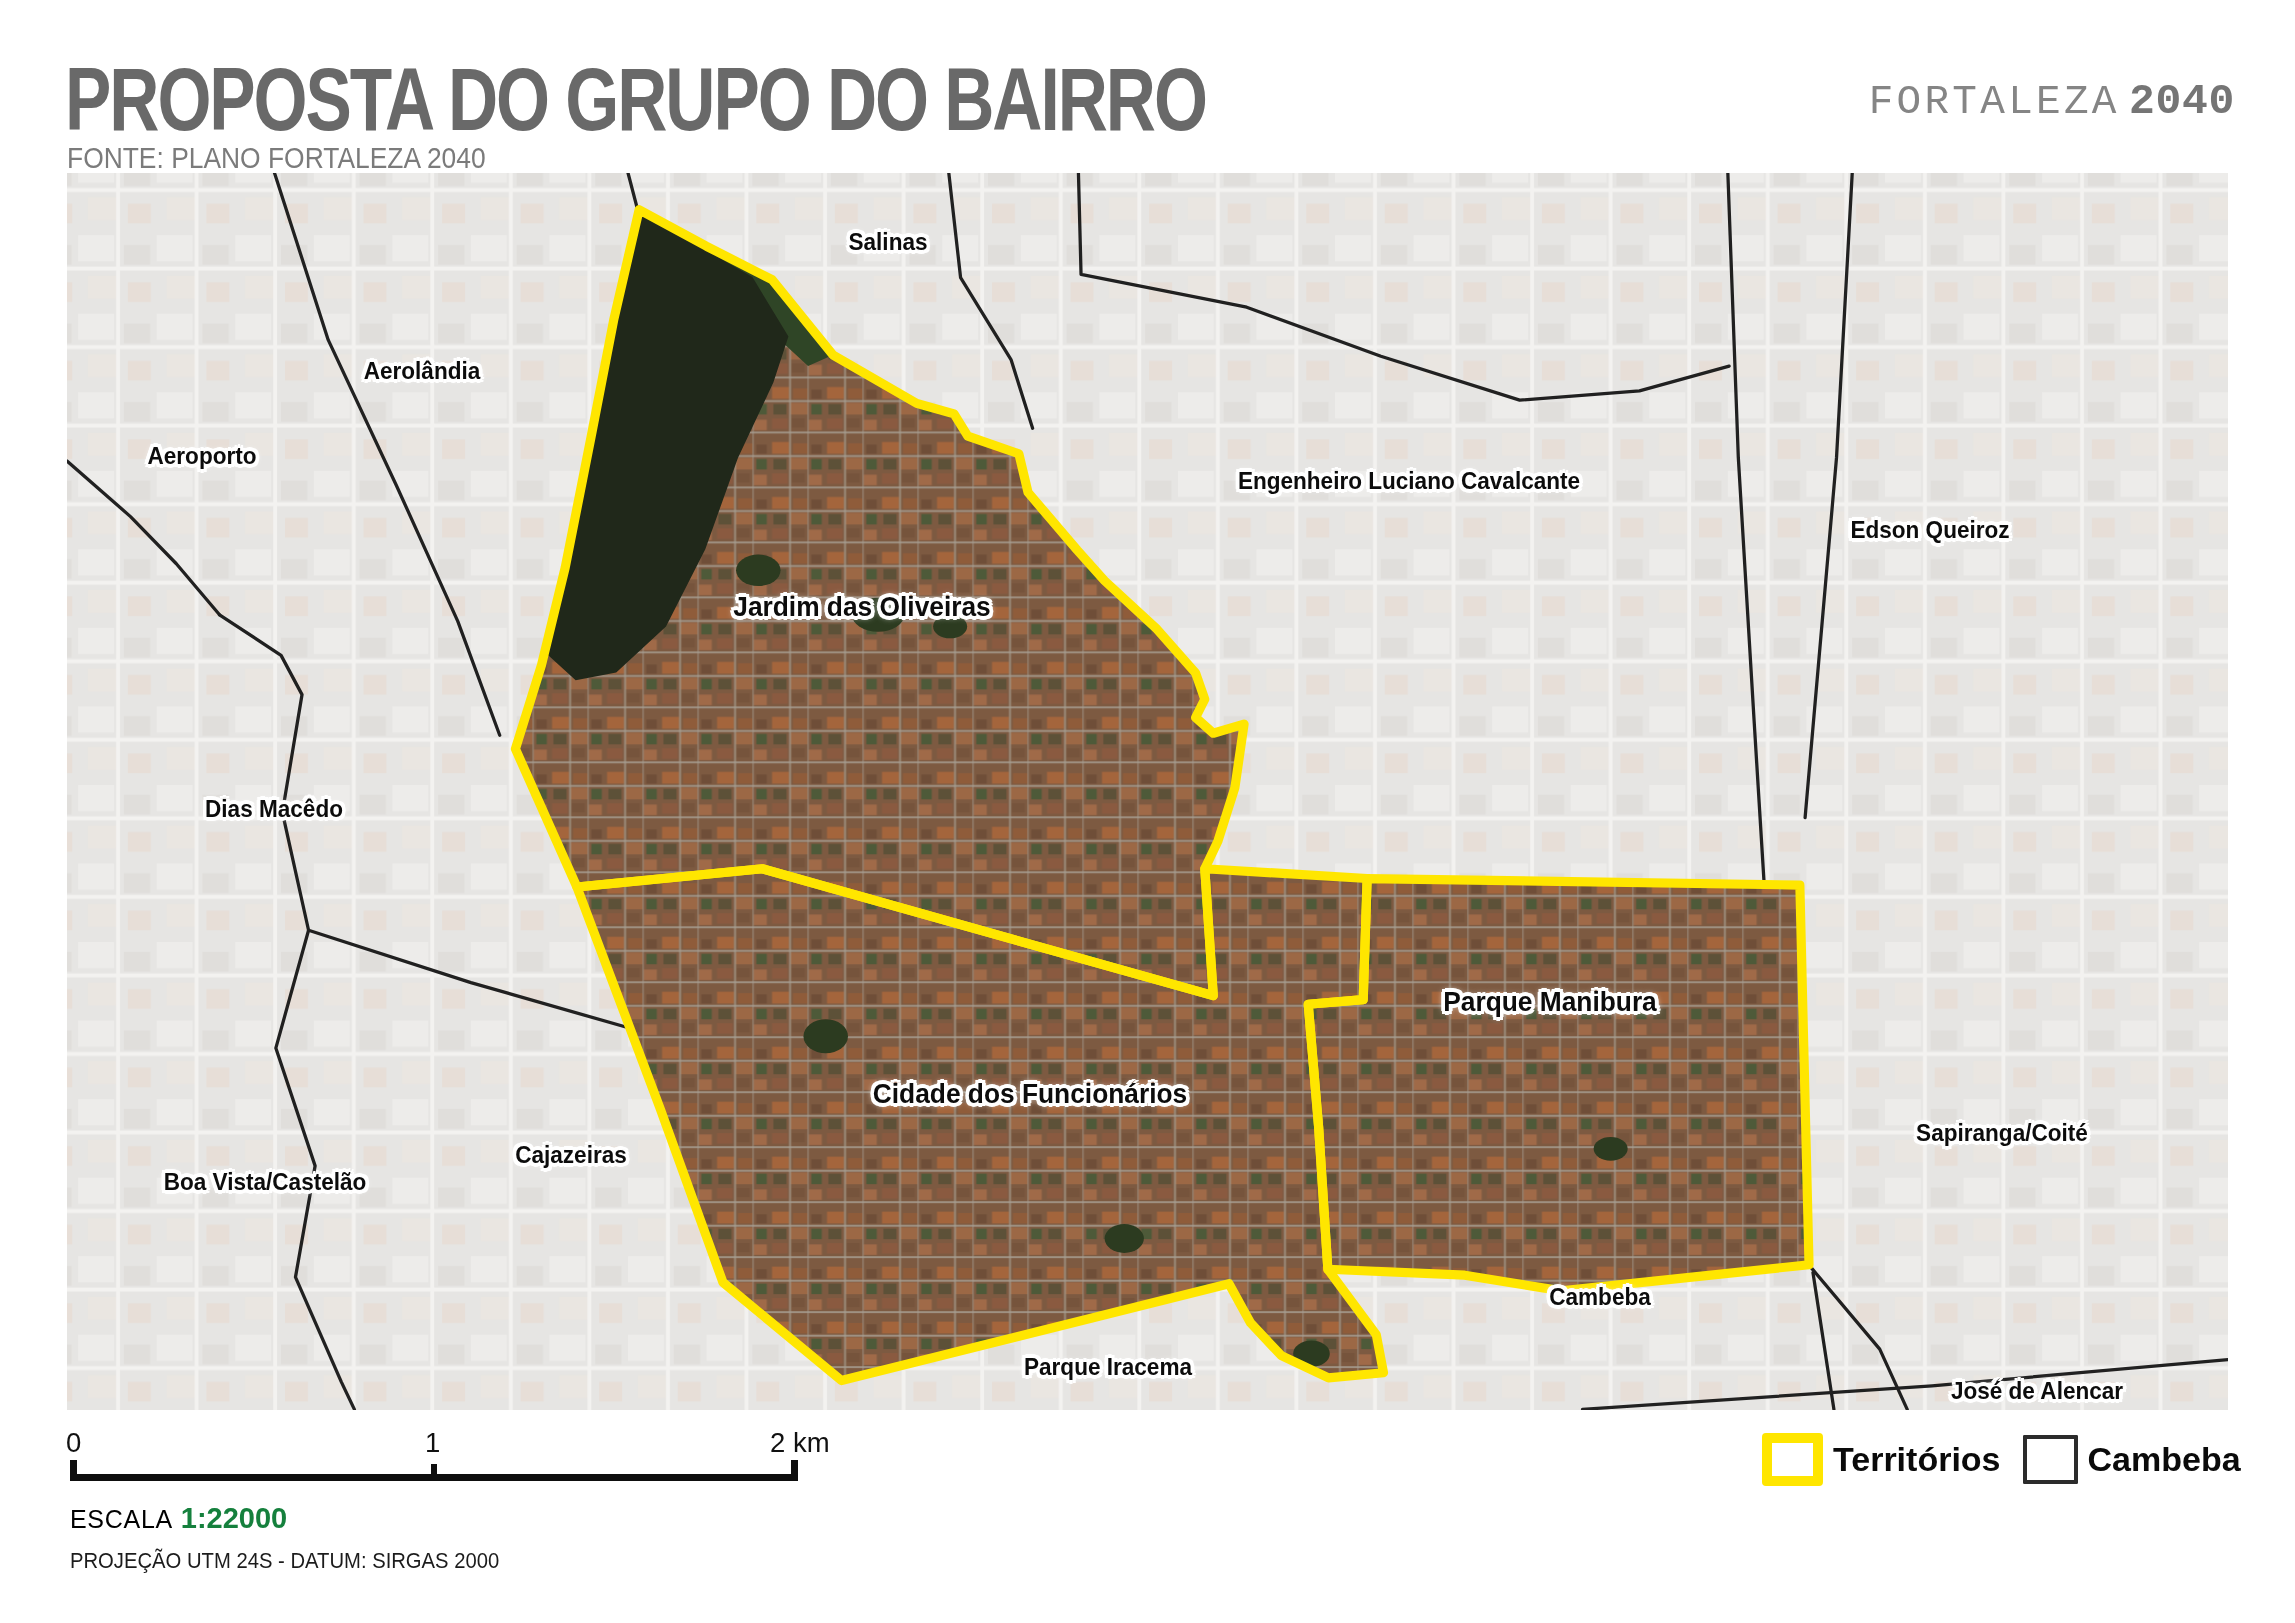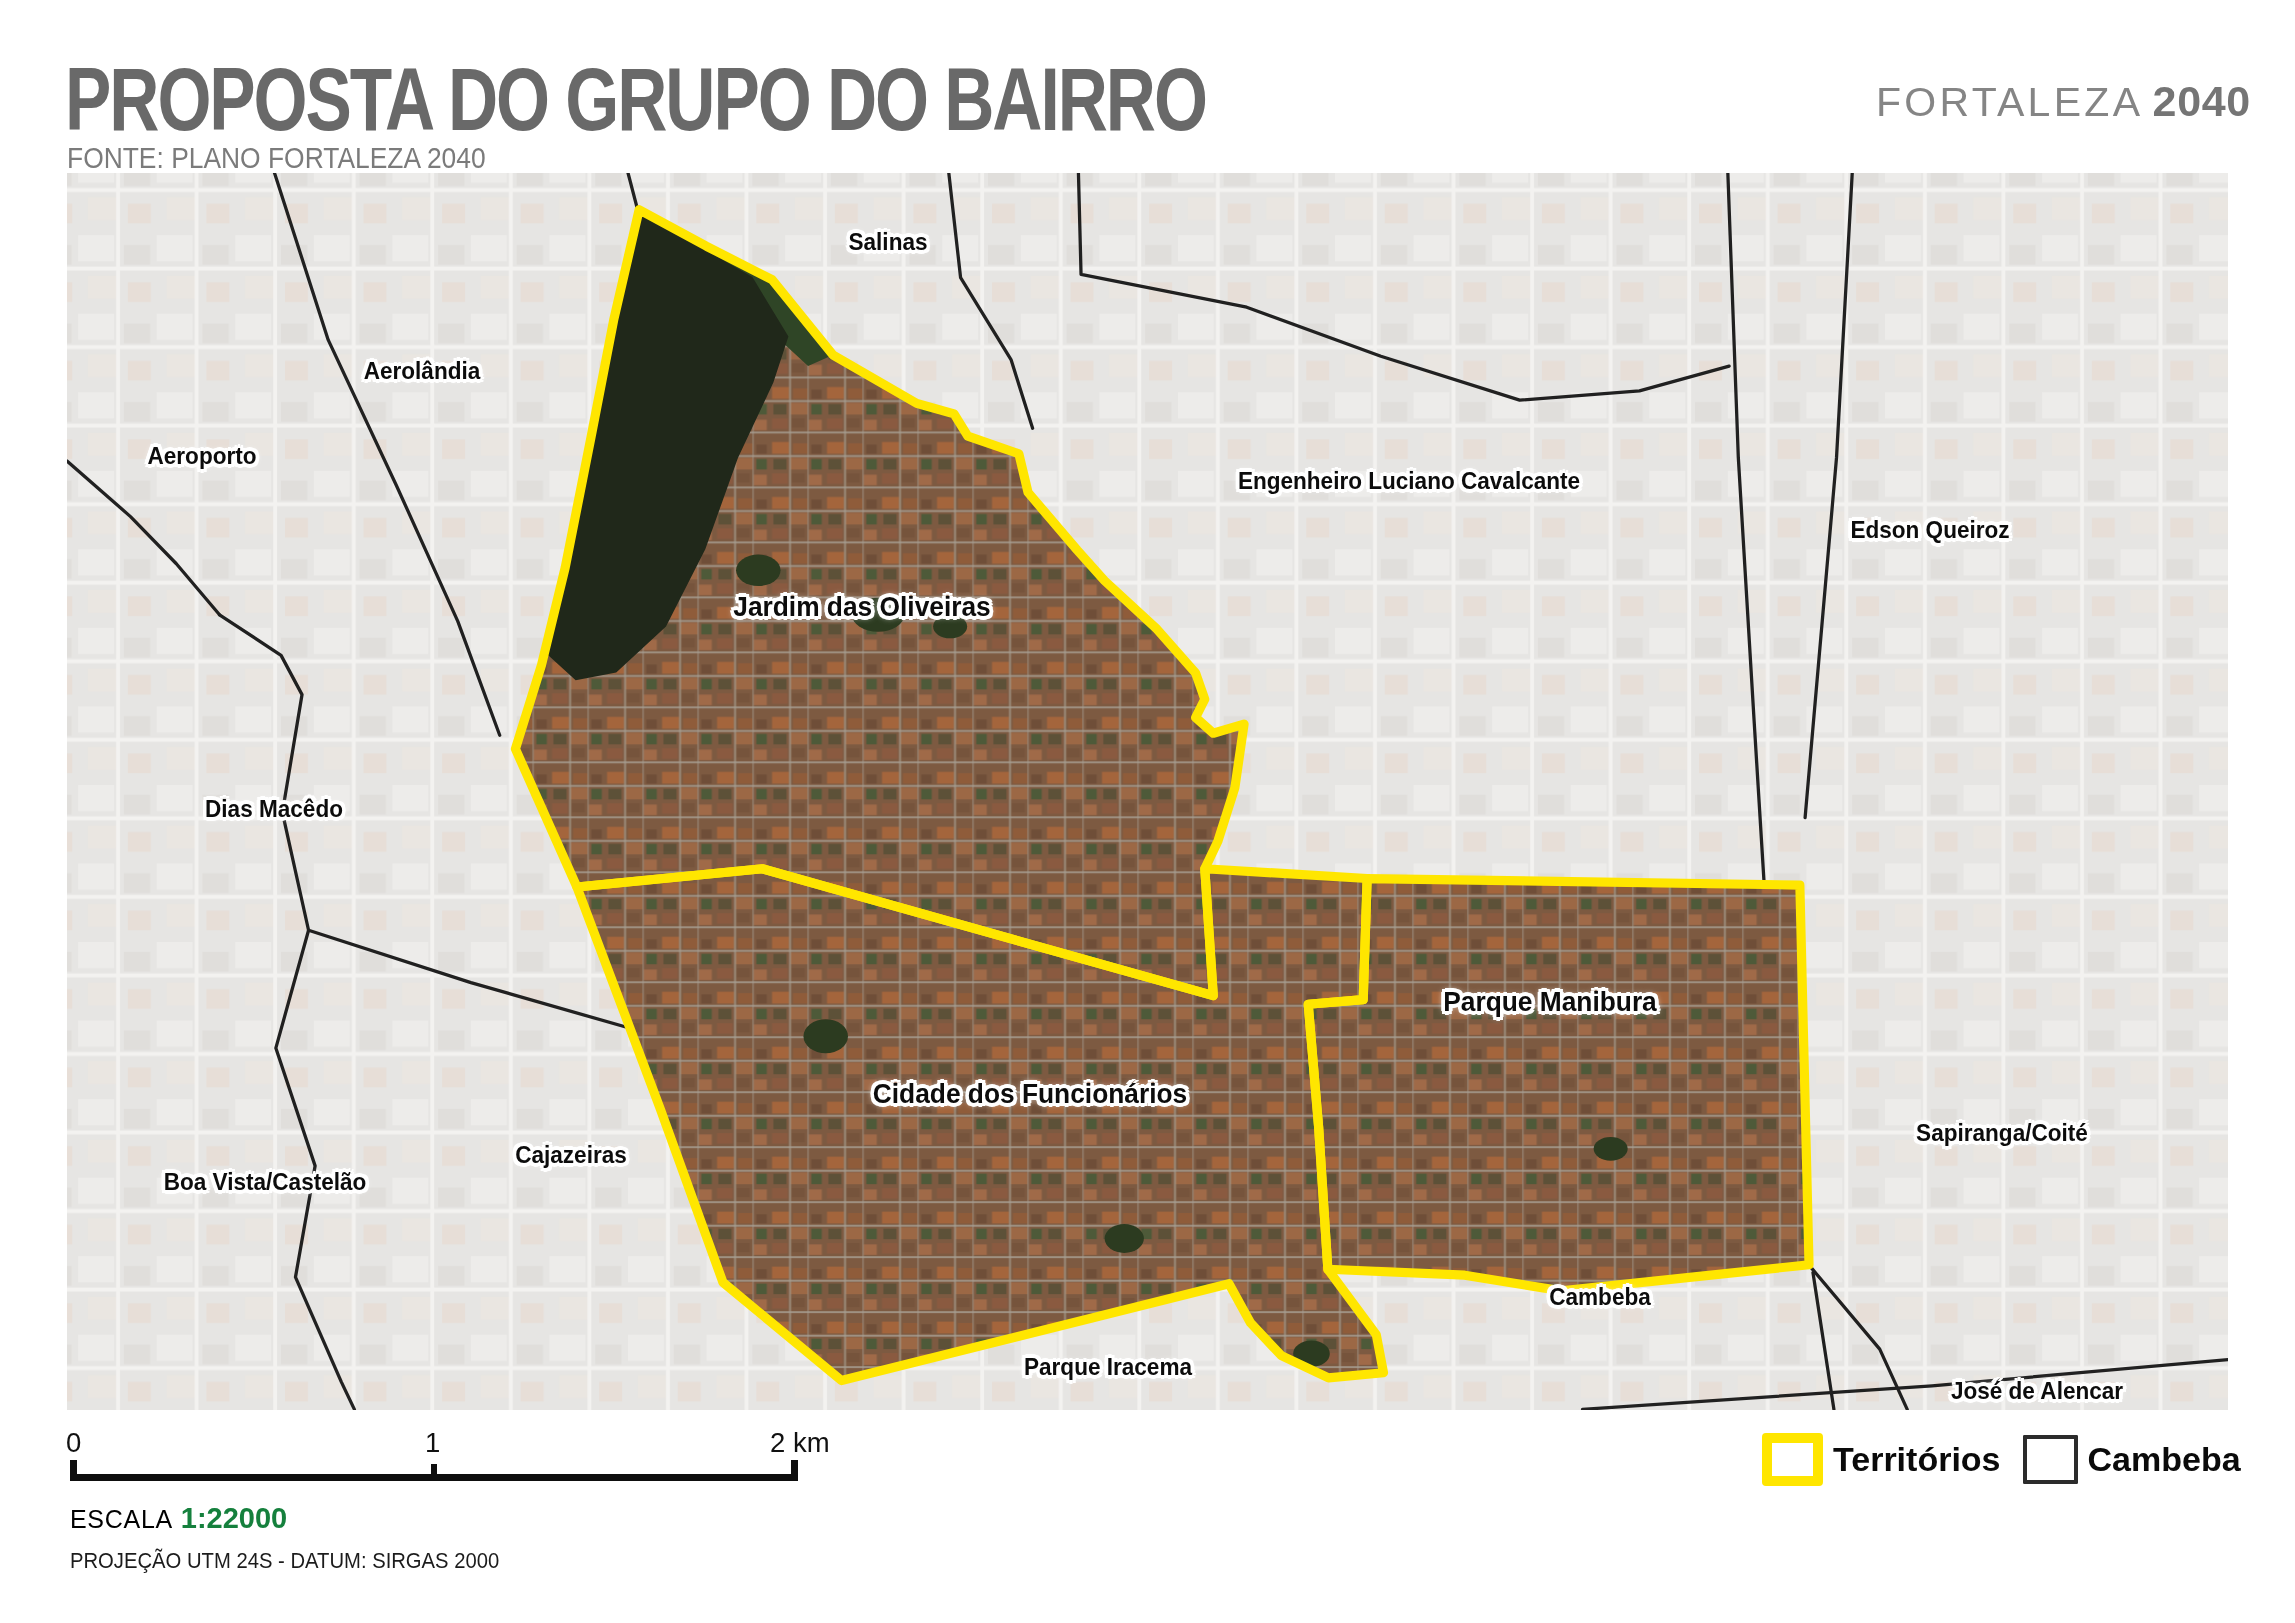--- a/index.html
+++ b/index.html
@@ -12,21 +12,21 @@
     position:absolute;left:65px;top:55px;margin:0;
     font-size:89px;font-weight:700;color:#696969;line-height:1;
     letter-spacing:-2.6px;transform:scaleX(.78);transform-origin:left top;white-space:nowrap;
   }
   .subtitle{
     position:absolute;left:67px;top:141px;margin:0;
     font-size:30px;font-weight:400;color:#7b7b7b;letter-spacing:0;
     transform:scaleX(.88);transform-origin:left top;white-space:nowrap;
   }
   .logo{
-    position:absolute;right:44px;top:77px;white-space:nowrap;
+    position:absolute;right:60px;top:77px;white-space:nowrap;font-family:Liberation Mono, monospace;
   }
   .logo .logo-name{font-size:41px;font-weight:400;color:#858585;letter-spacing:3.3px;}
   .logo .logo-year{font-size:43px;font-weight:700;color:#757575;letter-spacing:0.7px;margin-left:9.2px;}
   
   .map{
     position:absolute;left:67px;top:173px;width:2161px;height:1237px;
     background:#e5e4e2;overflow:hidden;
   }
   .map svg{position:absolute;left:0;top:0;width:100%;height:100%;}
   .map-labels{position:absolute;left:0;top:0;width:100%;height:100%;}

